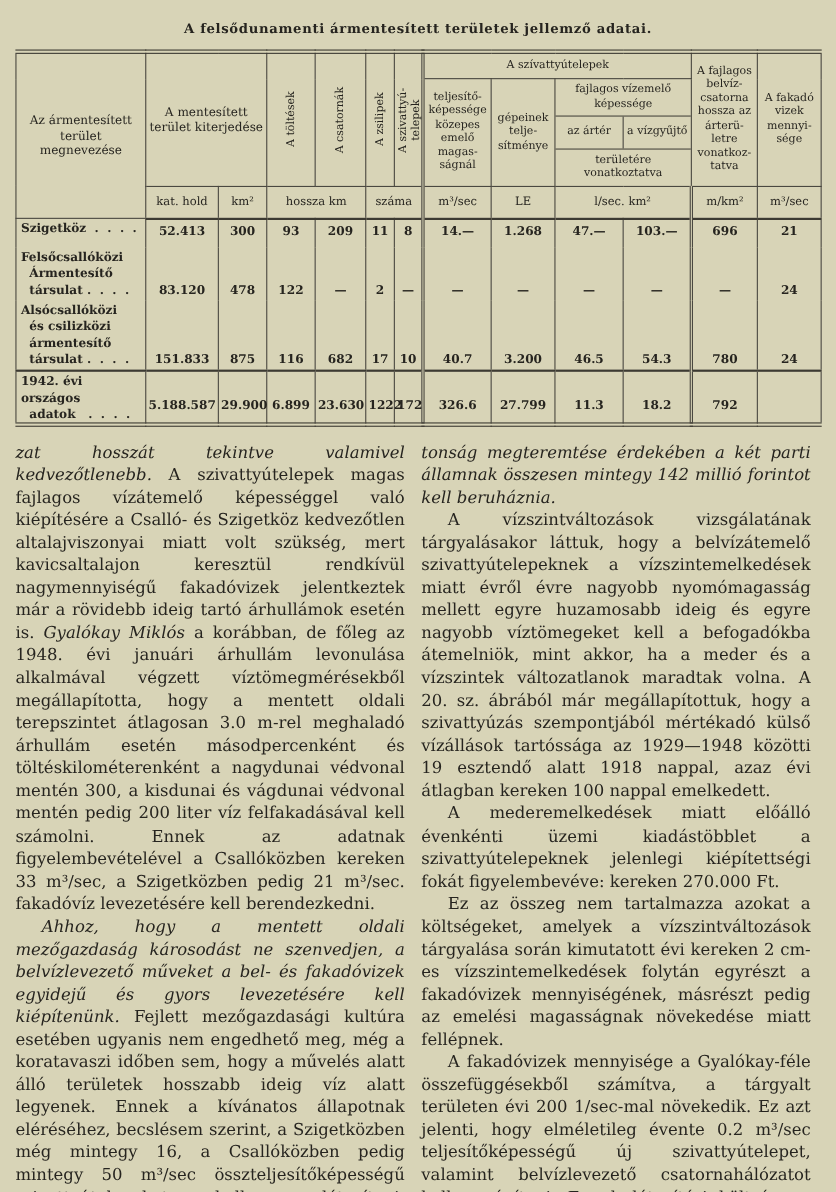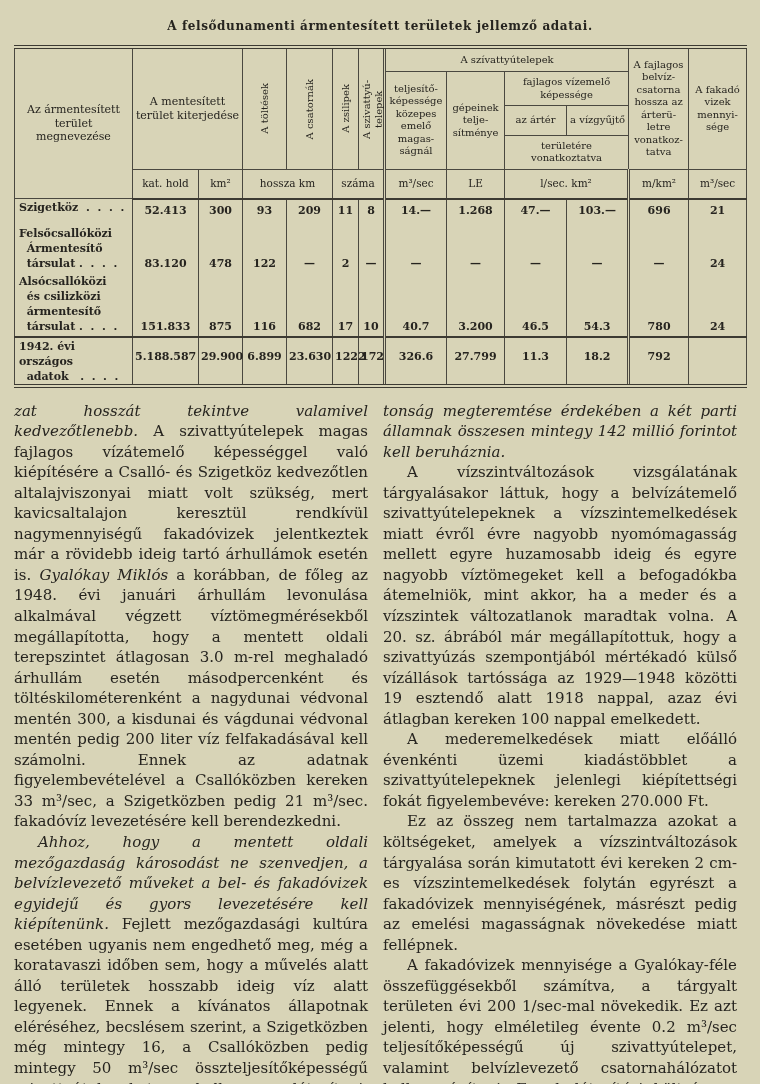--- a/index.html
+++ b/index.html
@@ -51,21 +51,21 @@
   tbody td{
     font-weight:bold;font-size:11px;line-height:15px;
     text-align:center;padding:0 2px;
   }
   tbody tr:nth-child(1){height:26px;}
   tbody tr:nth-child(2){height:48px;}
   tbody tr:nth-child(3){height:64px;}
   tbody tr:nth-child(4){height:44px;}
   tbody tr:nth-child(1) td{vertical-align:top;padding-top:3px;}
   tbody tr:nth-child(2) td,tbody tr:nth-child(3) td{vertical-align:bottom;padding-bottom:2px;}
-  tbody tr:nth-child(4) td{vertical-align:bottom;padding-bottom:20px;border-top:2px solid #3c3a32;}
+  tbody tr:nth-child(4) td{vertical-align:bottom;padding-bottom:8px;border-top:2px solid #3c3a32;}
   tbody tr td.rowname{
     vertical-align:top !important;text-align:left;
     white-space:pre-wrap;padding:1px 3px 0 4px;
   }
   
   .article{display:flex;gap:15px;margin-top:13px;}
   .col{width:354px;text-align:justify;font-size:15px;line-height:1.37;}
   .col p{margin:0;}
   .col p.indent{text-indent:1.6em;}
   .col em{}

